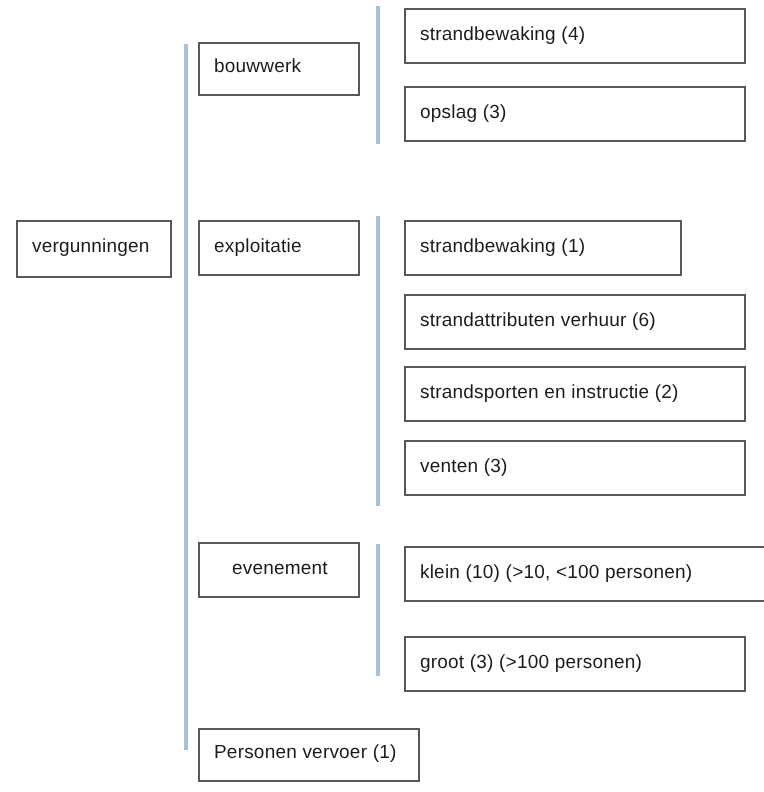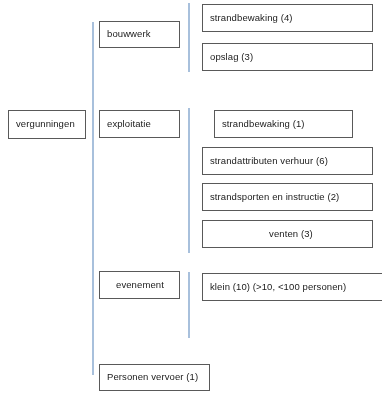--- a/index.html
+++ b/index.html
@@ -61,42 +61,45 @@
   </div>
 
   <div class="node" style="left:202px; top:43px; width:171px; height:28px;text-align:center;">
     <span>opslag (3)</span>
   </div>
 
   <div class="node" style="left:99px; top:110px; width:81px; height:28px;">
     <span>exploitatie</span>
   </div>
 
-  <div class="node" style="left:202px; top:110px; width:139px; height:28px;margin-left:12px;">
+  <div class="node" style="left:202px; top:110px; width:139px; height:28px;">
     <span>strandbewaking (1)</span>
   </div>
 
   <div class="node" style="left:202px; top:147px; width:171px; height:28px;">
     <span>strandattributen verhuur (6)</span>
   </div>
 
   <div class="node" style="left:202px; top:183px; width:171px; height:28px;align-items:center;">
     <span>strandsporten en instructie (2)</span>
   </div>
 
-  <div class="node" style="left:202px; top:220px; width:171px; height:28px;justify-content:center;">
+  <div class="node" style="left:202px; top:220px; width:171px; height:28px;">
     <span>venten (3)</span>
   </div>
 
   <div class="node" style="left:99px; top:271px; width:81px; height:28px;padding-left:16px;">
     <span>evenement</span>
   </div>
 
   <div class="node" style="left:202px; top:273px; width:206px; height:28px;">
     <span>klein (10)  (&gt;10, &lt;100 personen)</span>
   </div>
 
+  <div class="node" style="left:202px; top:318px; width:171px; height:28px;">
+    <span>groot (3) (&gt;100 personen)</span>
+  </div>
 
   <div class="node" style="left:99px; top:364px; width:111px; height:27px;">
     <span>Personen vervoer (1)</span>
   </div>
 
 </div>
 
 </body></html>

